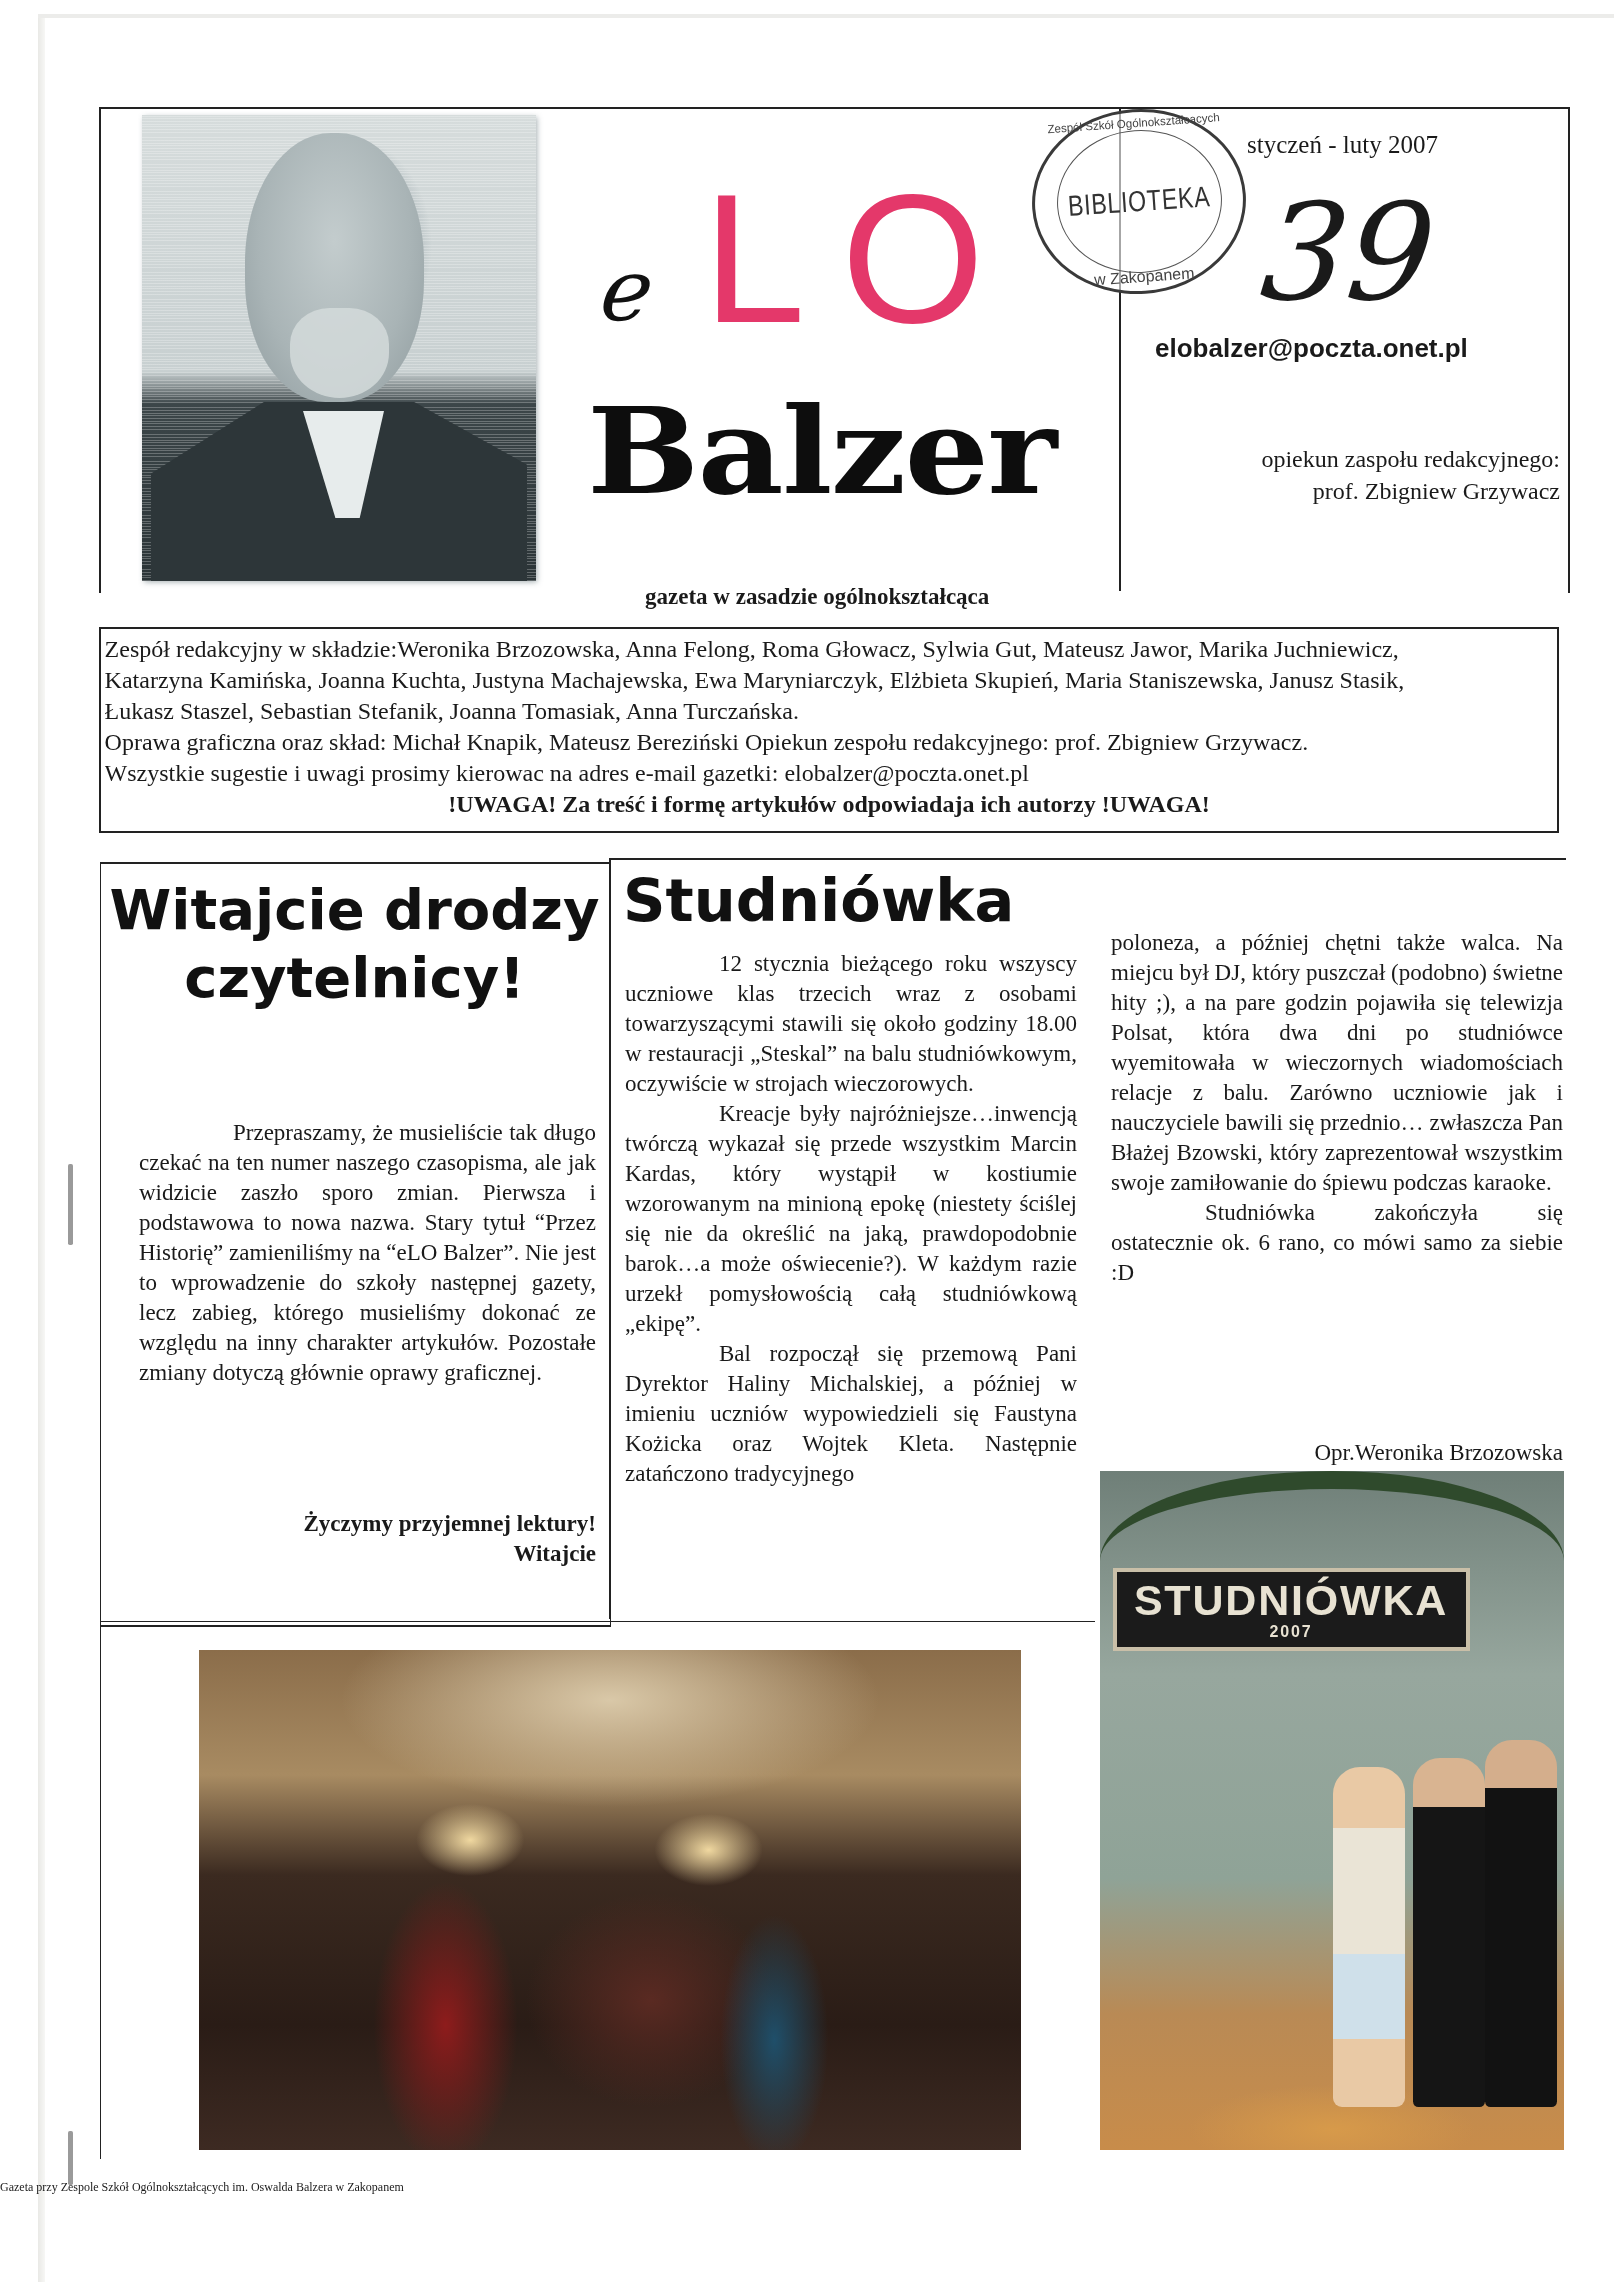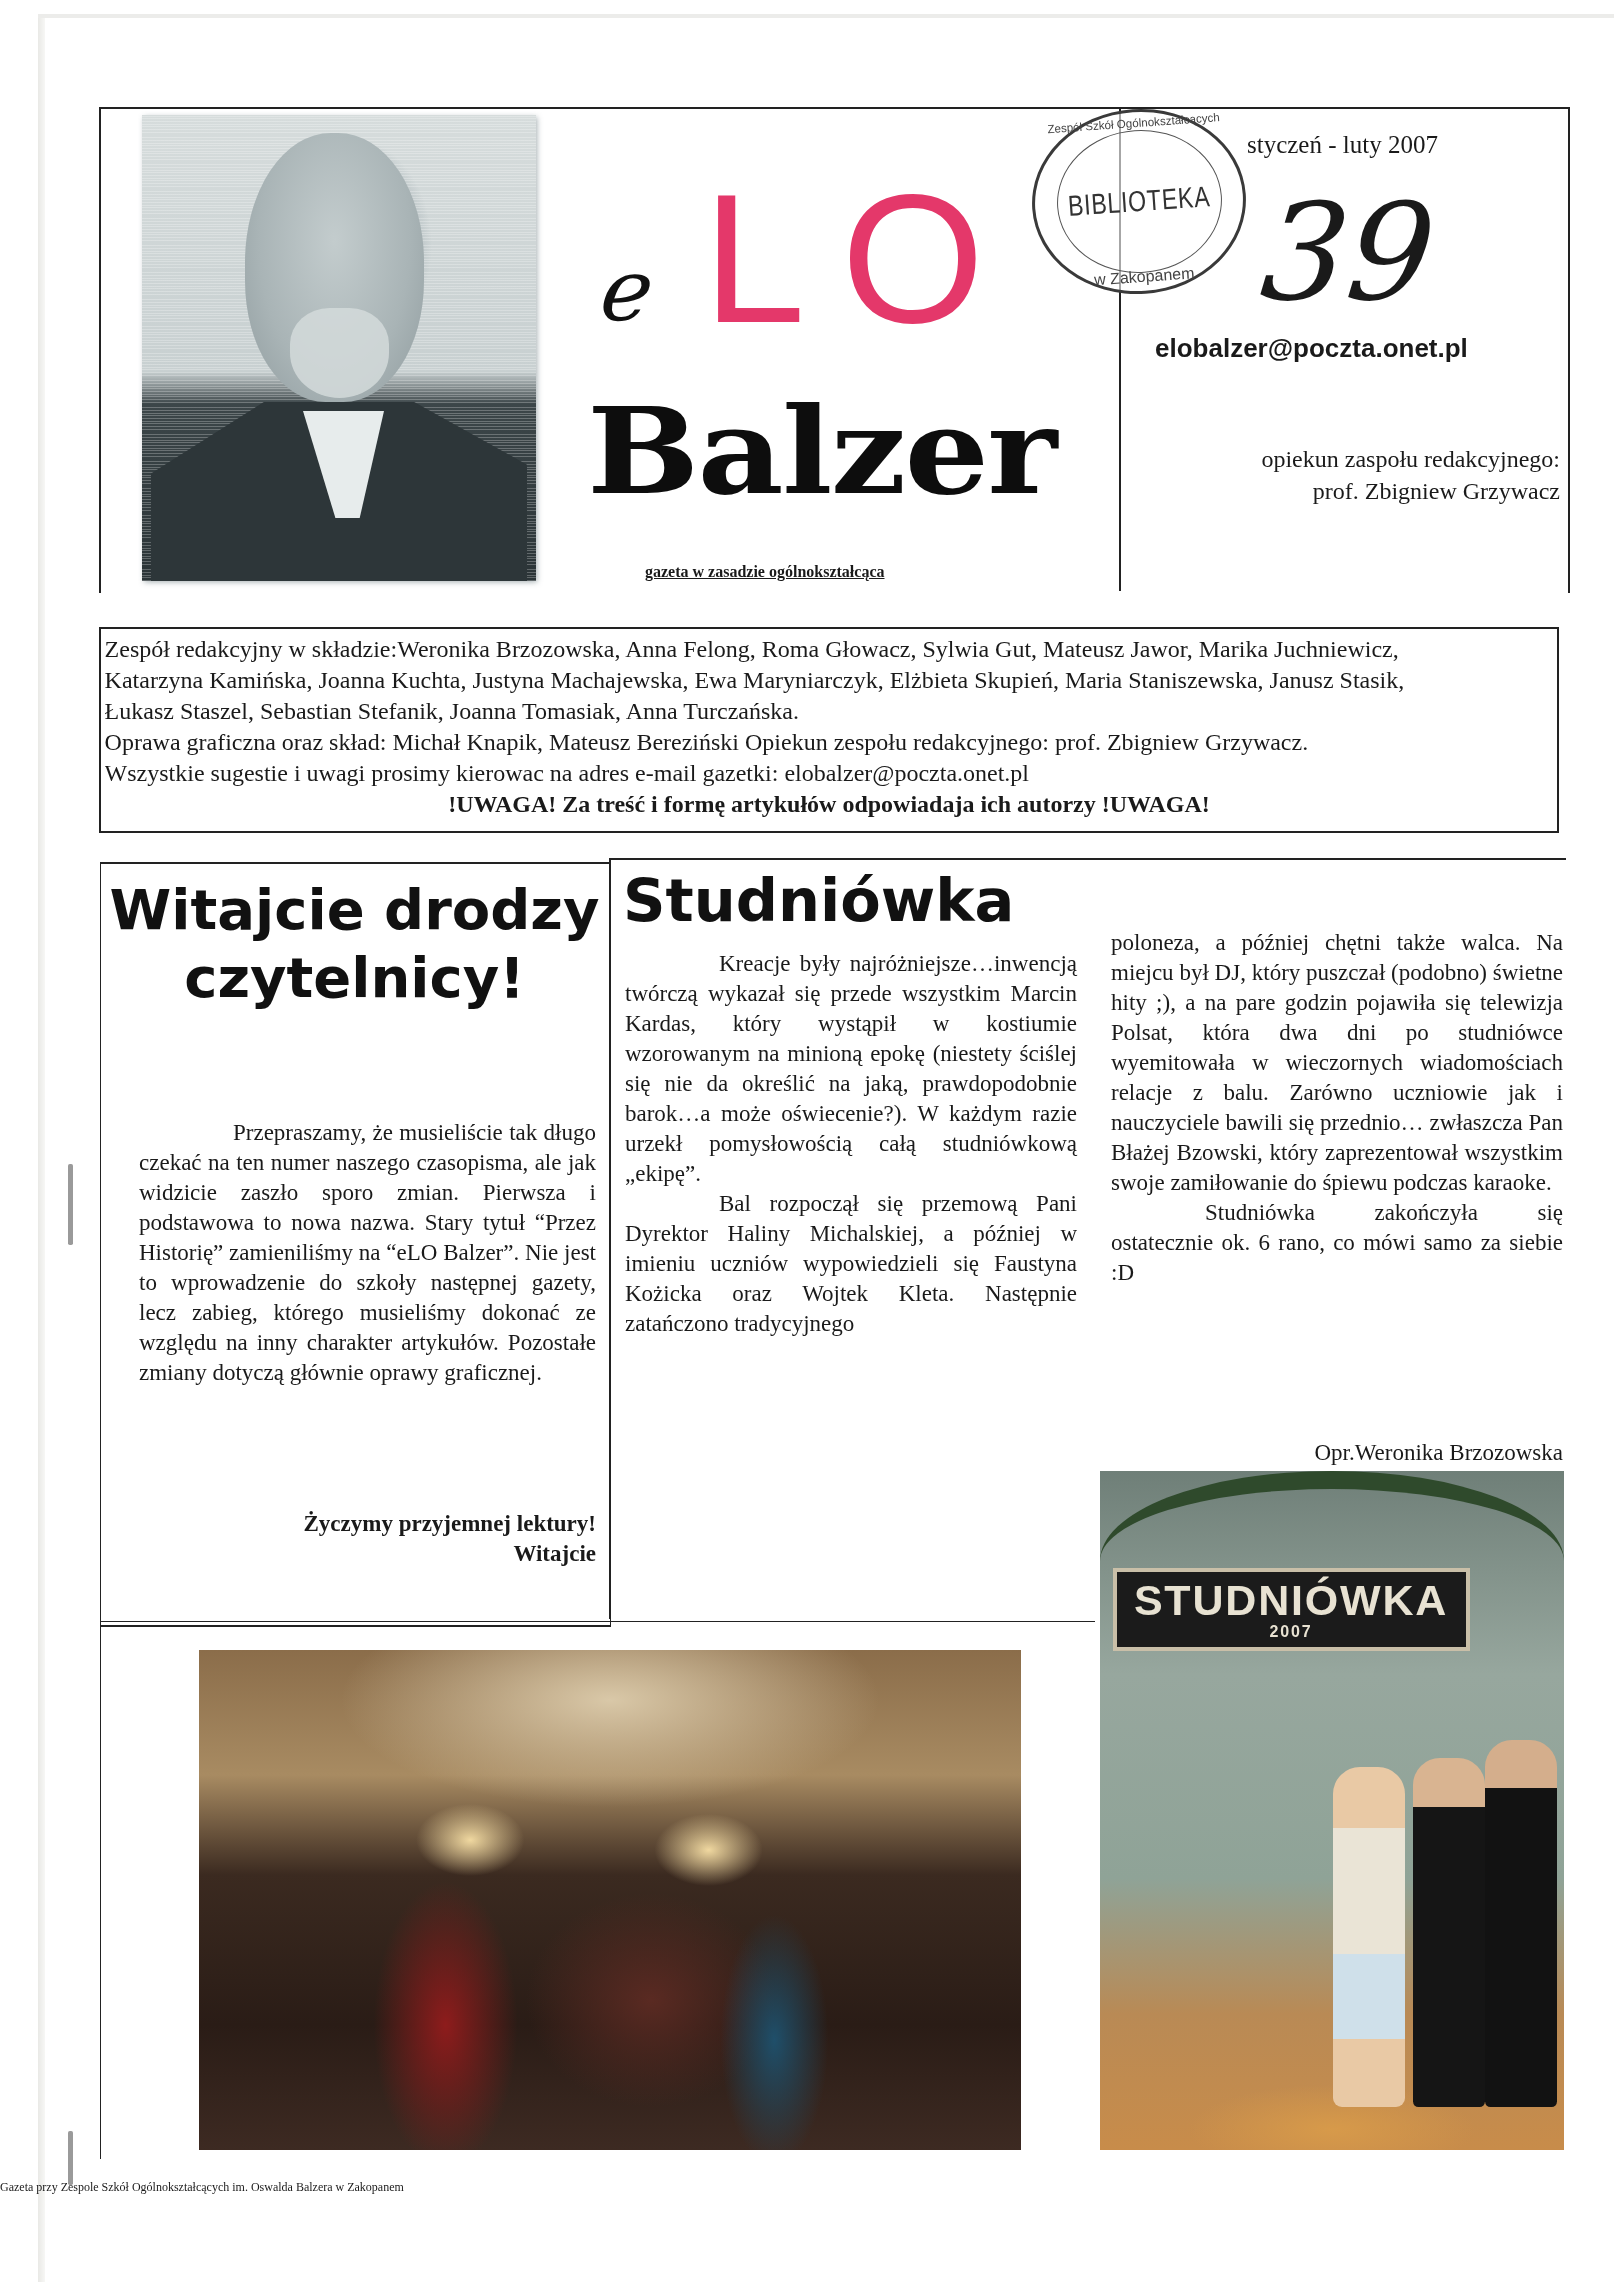--- a/index.html
+++ b/index.html
@@ -61,21 +61,21 @@
   .logo-lo {
     position: absolute; left: 703px; top: 166px; font-size: 184px; line-height: 1;
     font-family: "Liberation Sans", sans-serif; color: #e4386a; letter-spacing: 36px;
   }
   .logo-balzer {
     position: absolute; left: 587px; top: 385px; font-size: 133px; line-height: 1;
     font-family: "DejaVu Serif", serif; font-weight: bold; color: #0d0d0d;
     letter-spacing: -1.8px; transform: scaleY(0.9);
   }
   .tagline {
-    position: absolute; left: 645px; top: 563px; font-size: 16px; font-weight: bold; text-decoration: underline;
+    position: absolute; left: 645px; top: 584px; font-size: 23px; font-weight: bold;
   }
   .stamp {
     position: absolute; left: 1032px; top: 109px; width: 208px; height: 179px;
     border: 3.6px solid #3a3a3a; border-radius: 50%;
     display: flex; align-items: center; justify-content: center;
     transform: rotate(-4deg); background: rgba(255,255,255,0.6);
   }
   .stamp-inner {
     position: absolute; left: 21.5px; top: 18px; right: 21.5px; bottom: 18px;
     border: 1.8px solid #555; border-radius: 50%;
@@ -265,20 +265,21 @@
 </div>
 <div class="welcome-sign">
   <div>Życzymy przyjemnej lektury!</div>
   <div>Witajcie</div>
 </div>
 
 <div class="stud-box"></div>
 <div class="stud-left-line"></div>
 <div class="stud-title">Studniówka</div>
 <div class="col col1">
+  <p>12 stycznia bieżącego roku wszyscy uczniowe klas trzecich wraz z osobami towarzyszącymi stawili się około godziny 18.00 w restauracji „Steskal” na balu studniówkowym, oczywiście w strojach wieczorowych.</p>
   <p>Kreacje były najróżniejsze…inwencją twórczą wykazał się przede wszystkim Marcin Kardas, który wystąpił w kostiumie wzorowanym na minioną epokę (niestety ściślej się nie da określić na jaką, prawdopodobnie barok…a może oświecenie?). W każdym razie urzekł pomysłowością całą studniówkową „ekipę”.</p>
   <p>Bal rozpoczął się przemową Pani Dyrektor Haliny Michalskiej, a później w imieniu uczniów wypowiedzieli się Faustyna Kożicka oraz Wojtek Kleta. Następnie zatańczono tradycyjnego</p>
 </div>
 <div class="col col2">
   <p class="noindent">poloneza, a później chętni także walca. Na miejcu był DJ, który puszczał (podobno) świetne hity ;), a na pare godzin pojawiła się telewizja Polsat, która dwa dni po studniówce wyemitowała w wieczornych wiadomościach relacje z balu. Zarówno uczniowie jak i nauczyciele bawili się przednio… zwłaszcza Pan Błażej Bzowski, który zaprezentował wszystkim swoje zamiłowanie do śpiewu podczas karaoke.</p>
   <p>Studniówka zakończyła się ostatecznie ok. 6 rano, co mówi samo za siebie :D</p>
 </div>
 <div class="byline">Opr.Weronika Brzozowska</div>
 
 <div class="photo-frame"></div>

